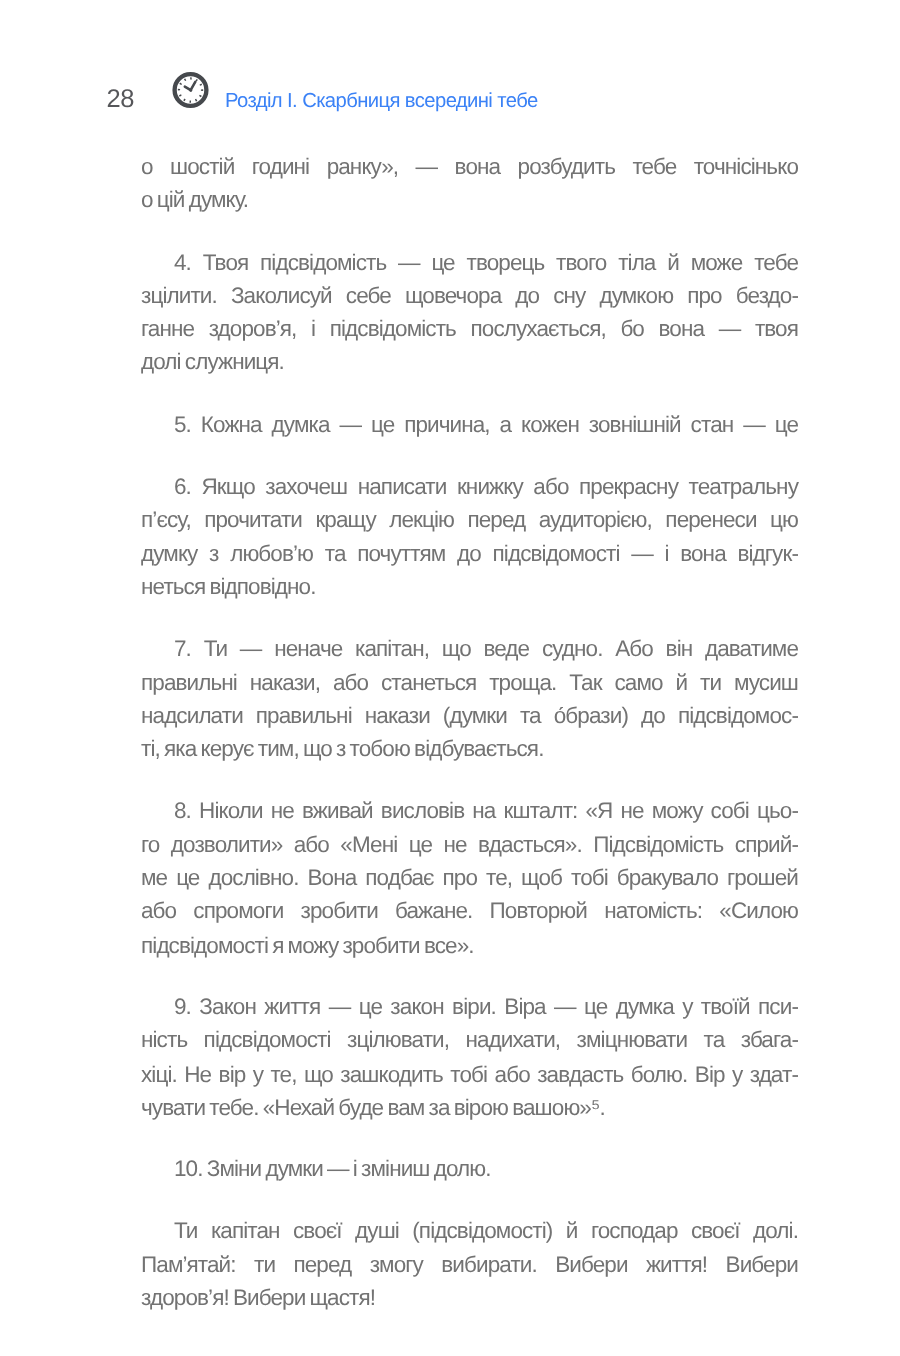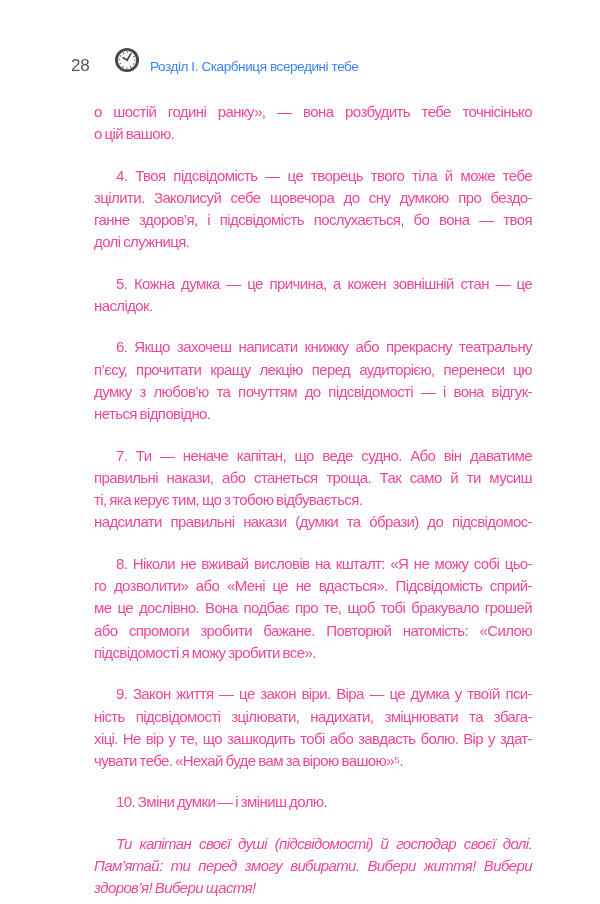--- a/index.html
+++ b/index.html
@@ -40,24 +40,24 @@
   }
   
   .body-text {
     position: absolute;
     left: 94px; top: 101px;
     width: 438px;
     font-size: 15px;
     line-height: 22.3px;
     letter-spacing: -0.6px;
     word-spacing: -0.8px;
-    color: #ec4899;
+    color: #737373;
   }
   .para { margin: 0; }
-  .para.italic { font-style: italic; }
+  .para.italic { }
   .line {
     text-align: justify;
     text-align-last: left;
     white-space: nowrap;
   }
   .line.just { text-align-last: justify; }
   .line.indent { text-indent: 22px; margin-top: 19px; }
 </style>
 </head>
 <body>
@@ -73,43 +73,42 @@
       <line x1="13" y1="13.3" x2="16.2" y2="7.6" stroke="#46494d" stroke-width="1.7" stroke-linecap="round"></line>
     </svg>
   </div>
 
   <div class="chapter-title">Розділ І. Скарбниця всередині тебе</div>
 </header>
 
 <main class="body-text">
     <div class="para">
       <div class="line just">о шостій годині ранку», — вона розбудить тебе точнісінько</div>
-      <div class="line">о цій вашою.</div>
+      <div class="line">о цій думку.</div>
     </div>
     <div class="para">
       <div class="line just indent">4. Твоя підсвідомість — це творець твого тіла й може тебе</div>
       <div class="line just">зцілити. Заколисуй себе щовечора до сну думкою про бездо-</div>
       <div class="line just">ганне здоров’я, і підсвідомість послухається, бо вона — твоя</div>
       <div class="line">долі служниця.</div>
     </div>
     <div class="para">
       <div class="line just indent">5. Кожна думка — це причина, а кожен зовнішній стан — це</div>
-      <div class="line">наслідок.</div>
     </div>
     <div class="para">
       <div class="line just indent">6. Якщо захочеш написати книжку або прекрасну театральну</div>
       <div class="line just">п’єсу, прочитати кращу лекцію перед аудиторією, перенеси цю</div>
       <div class="line just">думку з любов’ю та почуттям до підсвідомості — і вона відгук-</div>
       <div class="line">неться відповідно.</div>
     </div>
     <div class="para">
       <div class="line just indent">7. Ти — неначе капітан, що веде судно. Або він даватиме</div>
       <div class="line just">правильні накази, або станеться троща. Так само й ти мусиш</div>
+      <div class="line just">надсилати правильні накази (думки та о́брази) до підсвідомос-</div>
       <div class="line">ті, яка керує тим, що з тобою відбувається.</div>
-      <div class="line just">надсилати правильні накази (думки та о́брази) до підсвідомос-</div>
     </div>
     <div class="para">
       <div class="line just indent">8. Ніколи не вживай висловів на кшталт: «Я не можу собі цьо-</div>
       <div class="line just">го дозволити» або «Мені це не вдасться». Підсвідомість сприй-</div>
       <div class="line just">ме це дослівно. Вона подбає про те, щоб тобі бракувало грошей</div>
       <div class="line just">або спромоги зробити бажане. Повторюй натомість: «Силою</div>
       <div class="line">підсвідомості я можу зробити все».</div>
     </div>
     <div class="para">
       <div class="line just indent">9. Закон життя — це закон віри. Віра — це думка у твоїй пси-</div>

